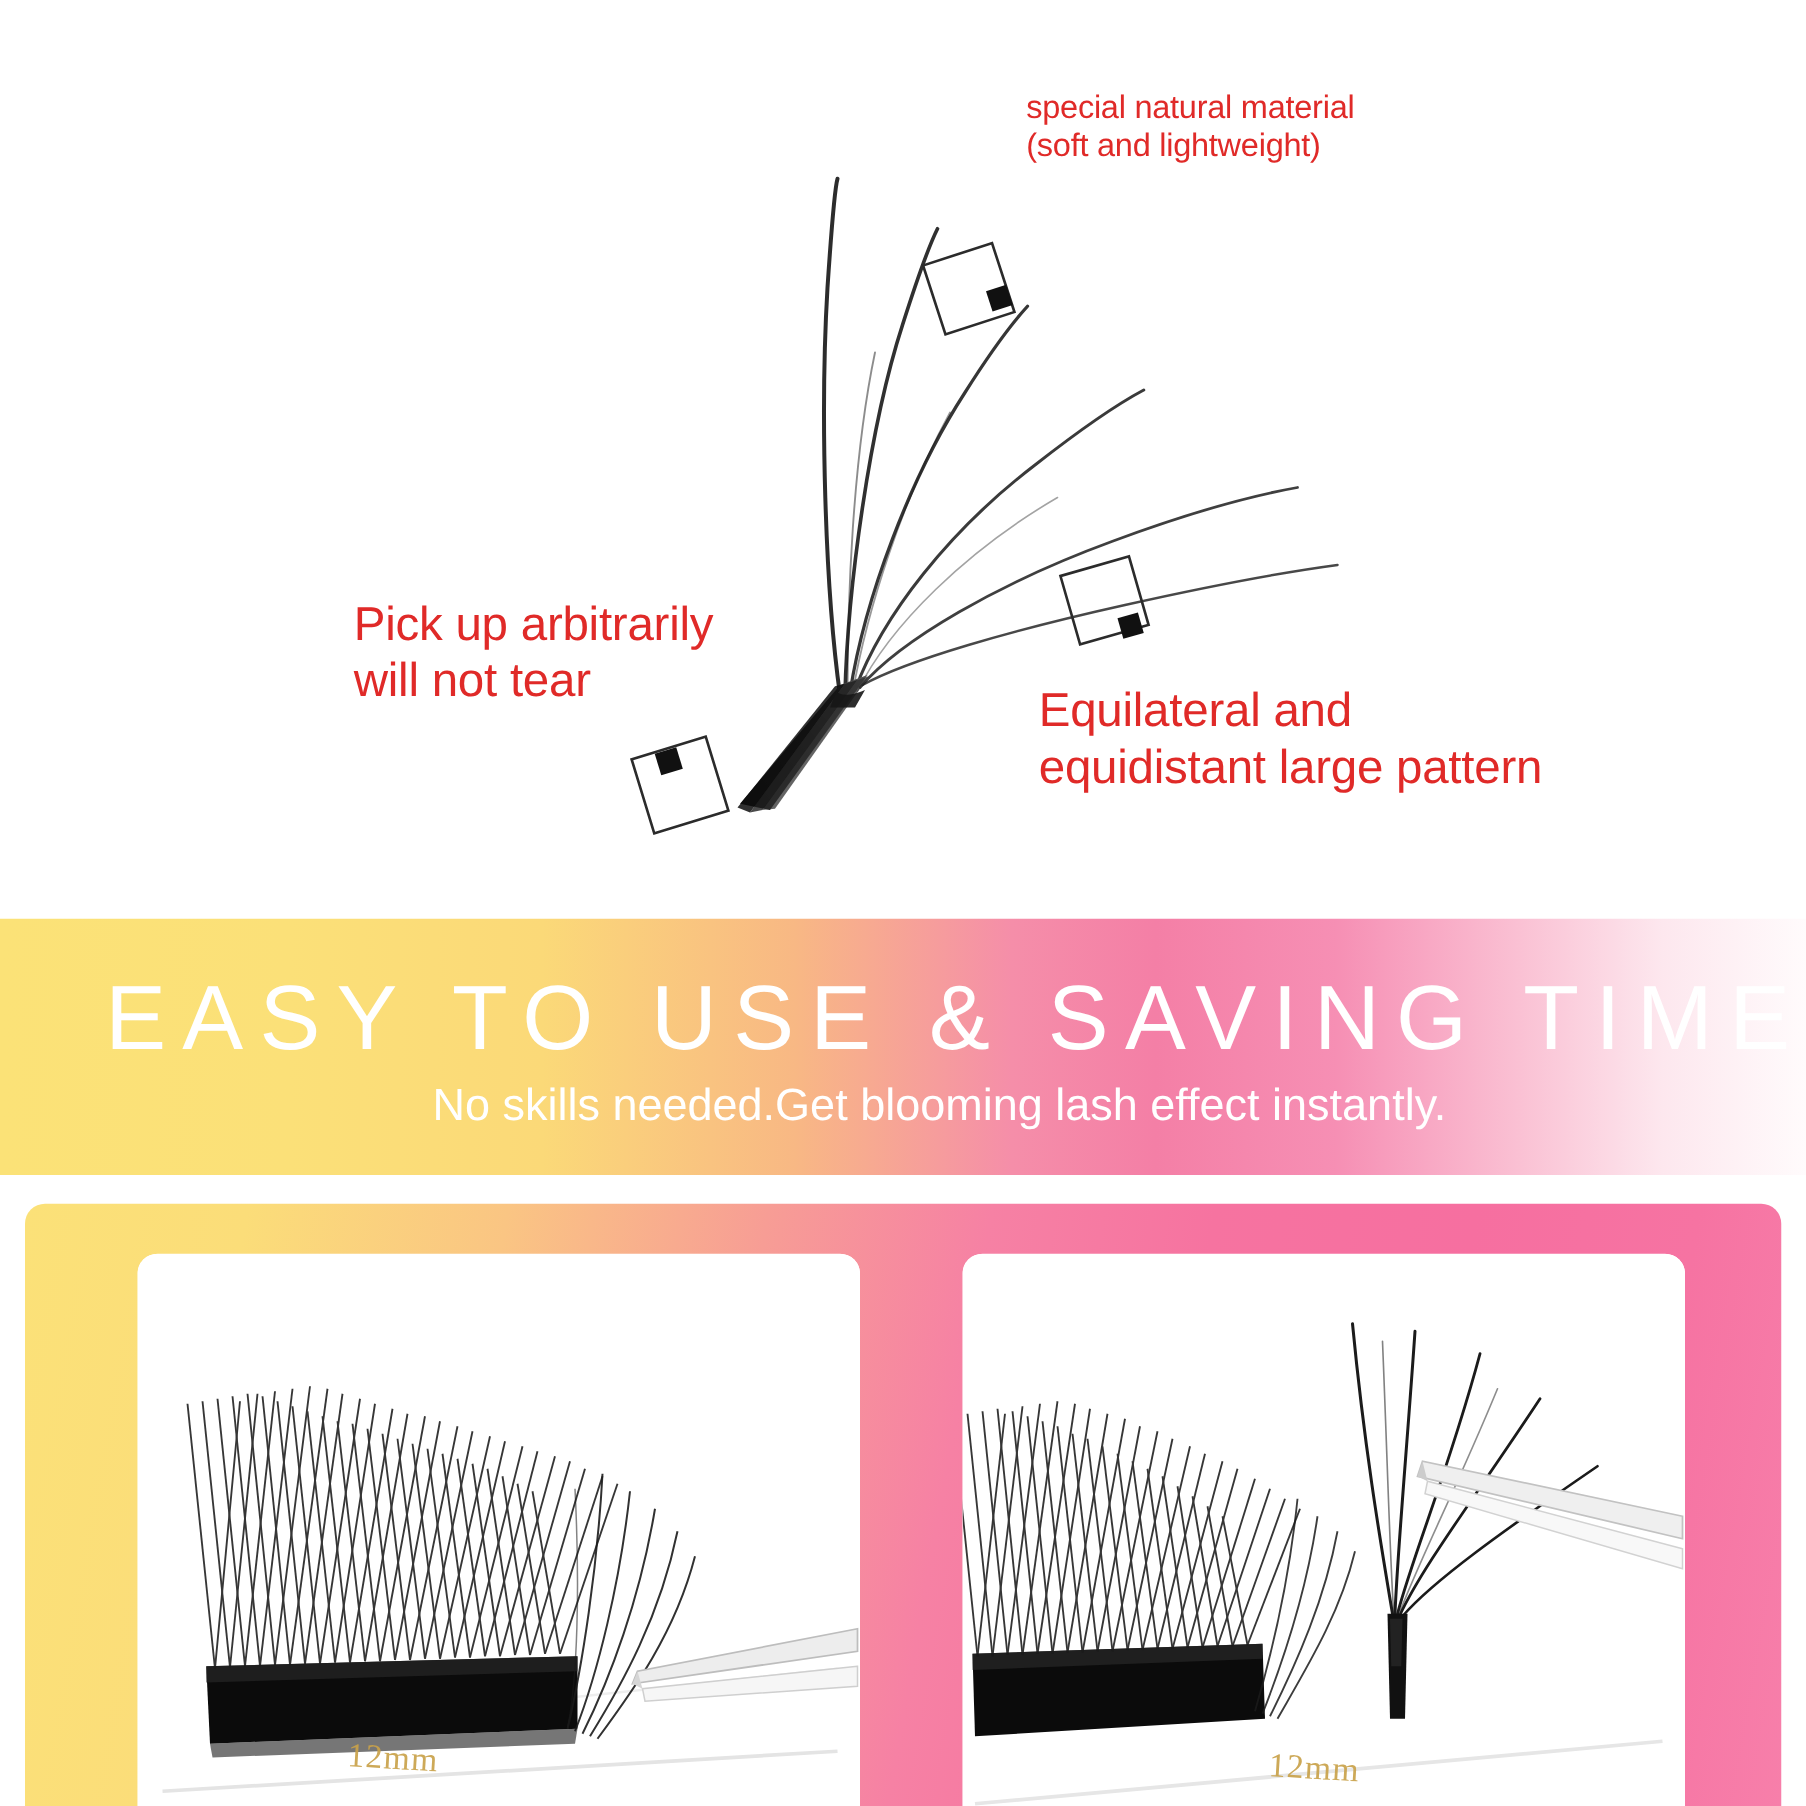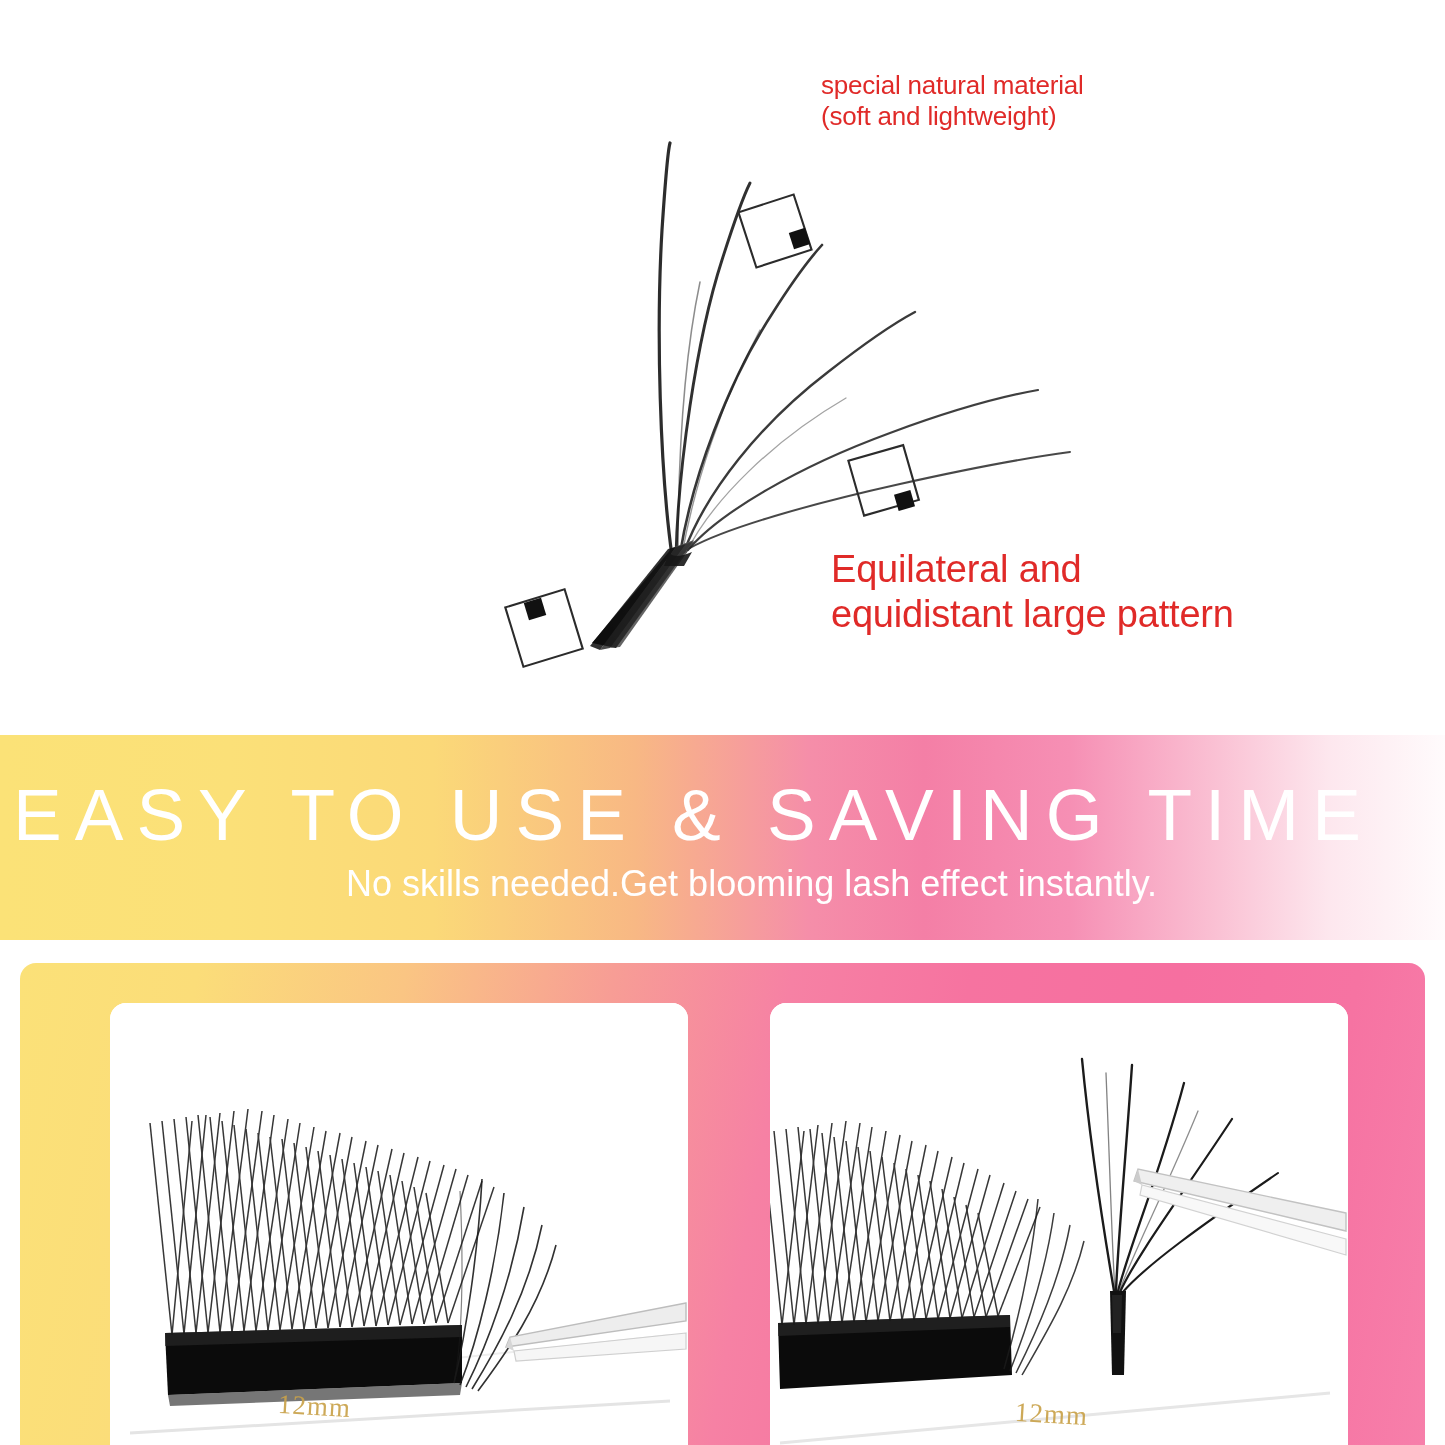--- a/index.html
+++ b/index.html
@@ -74,21 +74,21 @@
         #FAC0D3 84%,
         #FDE7EE 92%,
         #FFFBFC 100%);
     overflow: hidden;
   }
   .banner-title {
     position: absolute;
     left: 0;
     top: 38px;
     width: 1445px;
-    text-align: left;
+    text-align: right;
     color: #ffffff;
     font-size: 73px;
     font-weight: 400;
     letter-spacing: 13px;
     text-indent: 13px;
     font-family: "Liberation Sans", sans-serif;
     white-space: nowrap;
   }
   .banner-subtitle {
     position: absolute;
@@ -207,20 +207,22 @@
     </g>
     <g>
       <rect x="513" y="597" width="62" height="62" transform="rotate(-17 544 628)" fill="none" stroke="#2b2b2b" stroke-width="2.1"></rect>
       <rect x="526" y="600" width="18" height="18" transform="rotate(-17 535 609)" fill="#111111"></rect>
     </g>
   </svg>
 
   <div class="callout callout-top-right"><span>special natural material</span>
 <span>(soft and lightweight)</span></div>
 
+  <div class="callout callout-left"><span>Pick up arbitrarily</span>
+<span>will not tear</span></div>
 
   <div class="callout callout-bottom-right"><span>Equilateral and</span>
 <span>equidistant large pattern</span></div>
 
 </div>
 
 <div class="banner">
   <div class="banner-title">EASY TO USE &amp; SAVING TIME</div>
   <div class="banner-subtitle">No skills needed.Get blooming lash effect instantly.</div>
 </div>

